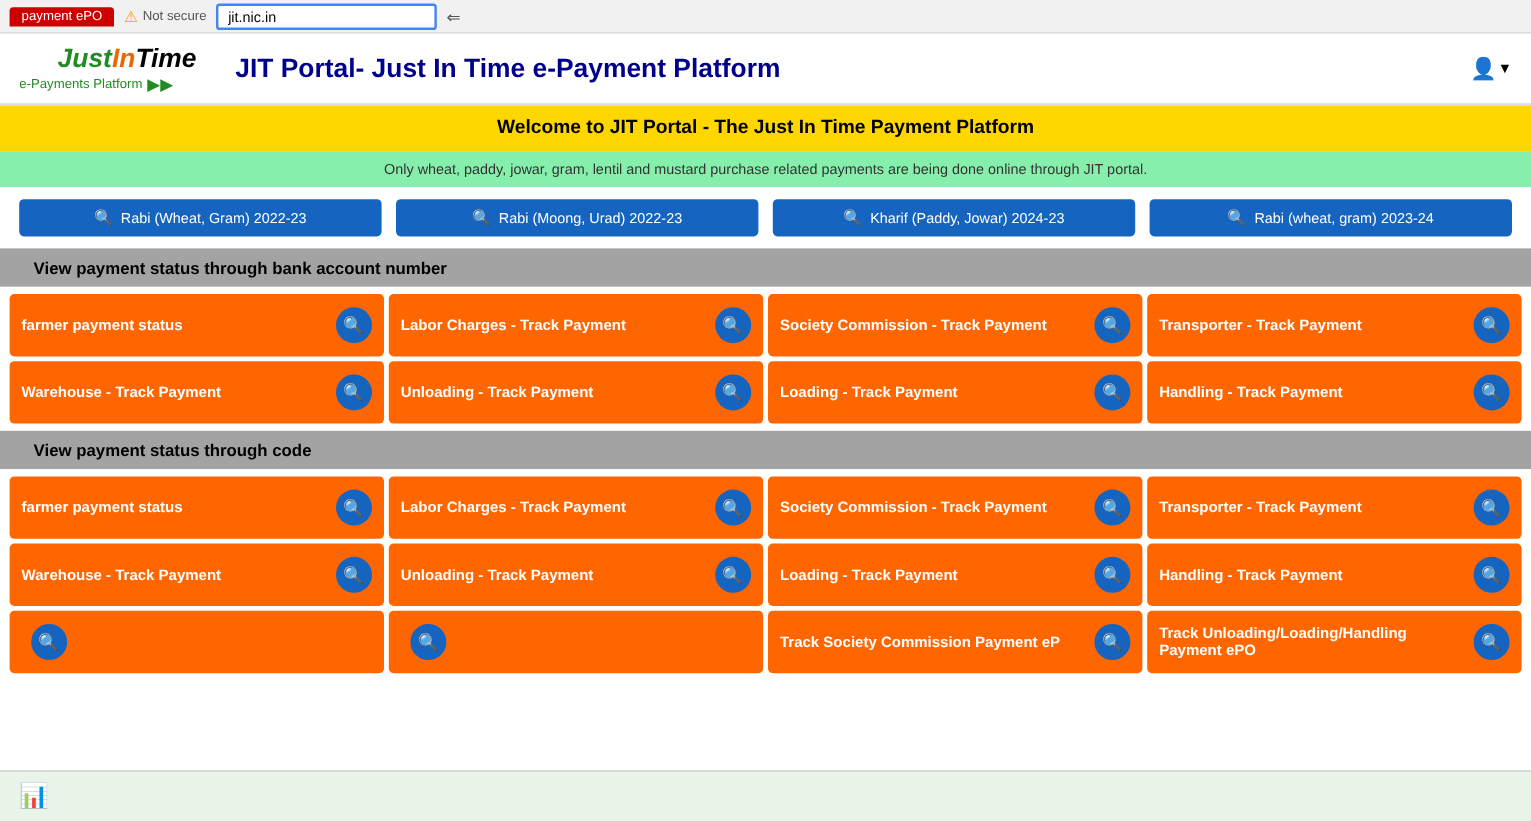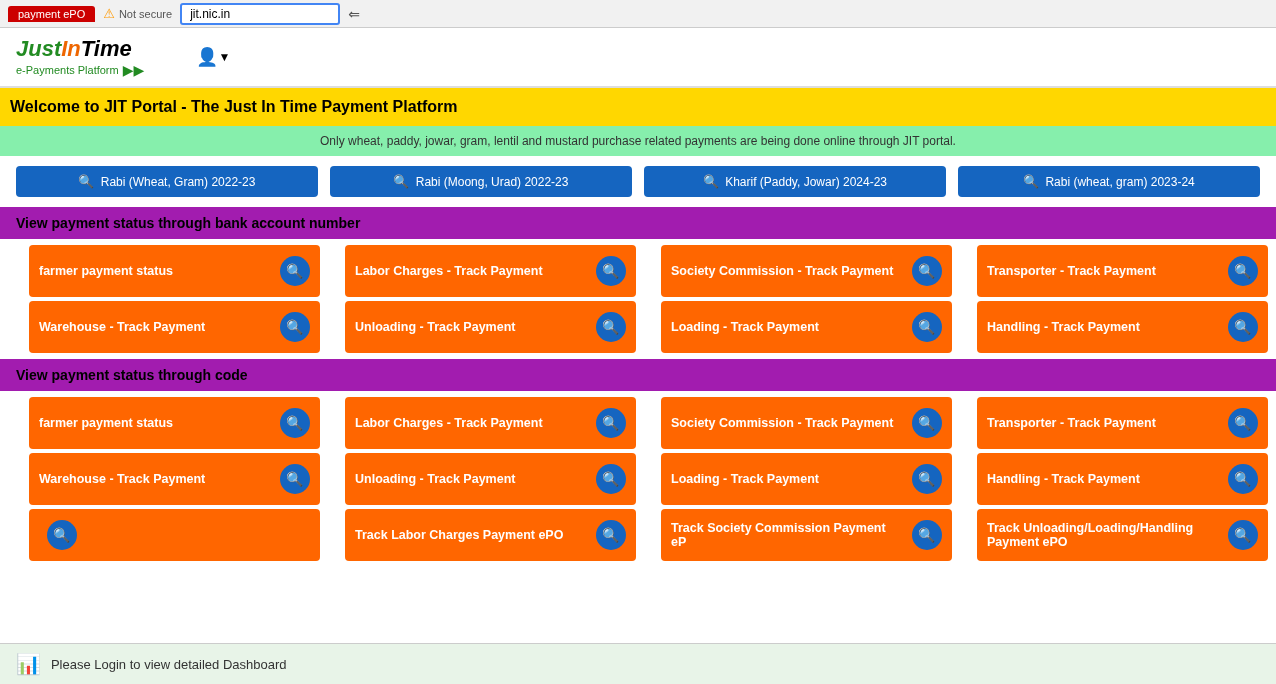--- a/index.html
+++ b/index.html
@@ -29,21 +29,21 @@
       font-size: 11px;
       color: #555;
     }
     .warn-icon { color: #f90; font-size: 13px; }
     .address-bar {
       border: 2px solid #4285f4;
       border-radius: 3px;
       padding: 2px 8px;
       font-size: 12px;
       background: #fff;
-      width: 160px;
+      width: 184px;
     }
     .arrow-icon { color: #555; font-size: 14px; }
 
     
     .header {
       display: flex;
       align-items: center;
       padding: 8px 16px;
       border-bottom: 2px solid #ddd;
       background: #fff;
@@ -63,21 +63,21 @@
       color: #00008B;
       font-size: 22px;
       font-weight: bold;
       flex: 1;
     }
     .user-icon { font-size: 18px; color: #333; cursor: pointer; }
 
     
     .welcome-banner {
       background: #FFD700;
-      text-align: left;
+      text-align: center;
       padding: 10px;
       font-size: 16px;
       font-weight: bold;
       color: #000;
     }
     .info-banner {
       background: #86efac;
       text-align: center;
       padding: 8px;
       font-size: 12px;
@@ -102,22 +102,22 @@
       display: flex;
       align-items: center;
       gap: 6px;
       flex: 1;
       justify-content: center;
     }
     .search-btn .magnifier { font-size: 13px; }
 
     
     .section-header {
-      background: #a21caf;
-      padding: 8px 16px;
+      background: #a3a3a3;
+      padding: 8px 28px;
       font-size: 14px;
       font-weight: bold;
       color: #000;
     }
 
     
     .payment-grid {
       display: grid;
       grid-template-columns: repeat(4, 1fr);
       gap: 4px;
@@ -129,21 +129,20 @@
       color: #fff;
       border-radius: 4px;
       padding: 10px 10px;
       display: flex;
       align-items: center;
       justify-content: space-between;
       font-size: 12.5px;
       font-weight: bold;
       cursor: pointer;
       min-height: 52px;
-      margin-left: 21px;
     }
     .payment-item .item-label { flex: 1; }
     .search-circle {
       background: #1565C0;
       color: #fff;
       border-radius: 50%;
       width: 30px;
       height: 30px;
       display: flex;
       align-items: center;
@@ -166,20 +165,21 @@
       position: fixed;
       bottom: 0;
       left: 0;
       right: 0;
     }
     .dashboard-icon { font-size: 20px; }
 
     .logo-line1 {
       display: flex;
       align-items: baseline;
+      margin-left: 32px;
     }
   </style>
 </head>
 <body>
 
 <div class="browser-bar">
   <div class="browser-tab">payment ePO</div>
   <div class="not-secure">
     <span class="warn-icon">⚠</span>
     <span>Not secure</span>
@@ -193,20 +193,21 @@
     <div class="logo-line1">
       <span class="logo-text-just">Just </span>
       <span class="logo-text-in">In </span>
       <span class="logo-text-time">Time</span>
     </div>
     <div class="logo-subtitle">
       <span>e-Payments Platform</span>
       <span class="logo-arrow">▶▶</span>
     </div>
   </div>
+  <div class="header-title">JIT Portal- Just In Time e-Payment Platform</div>
   <span class="user-icon">👤</span>
   <span style="font-size:12px;cursor:pointer;">▼</span>
 </div>
 
 <div class="welcome-banner">Welcome to JIT Portal - The Just In Time Payment Platform</div>
 <div class="info-banner">Only wheat, paddy, jowar, gram, lentil and mustard purchase related payments are being done online through JIT portal.</div>
 
 <div class="search-buttons-row">
 <button class="search-btn">
       <span class="magnifier">🔍</span>
@@ -293,29 +294,27 @@
       <div class="search-circle">🔍</div>
     </div>
     <div class="payment-item">
       <span class="item-label">Handling - Track Payment</span>
       <div class="search-circle">🔍</div>
     </div>
     <div class="payment-item">
       <div class="search-circle">🔍</div>
     </div>
     <div class="payment-item">
-      <span class="item-label">Track Labor Charges Payment ePO</span>
       <div class="search-circle">🔍</div>
     </div>
     <div class="payment-item">
       <span class="item-label">Track Society Commission Payment eP</span>
       <div class="search-circle">🔍</div>
     </div>
     <div class="payment-item">
       <span class="item-label">Track Unloading/Loading/Handling Payment ePO</span>
       <div class="search-circle">🔍</div>
     </div>
   </div>
 
 <div class="footer-bar">
   <span class="dashboard-icon">📊</span>
-  <span>Please Login to view detailed Dashboard</span>
 </div>
 
 </body></html>

